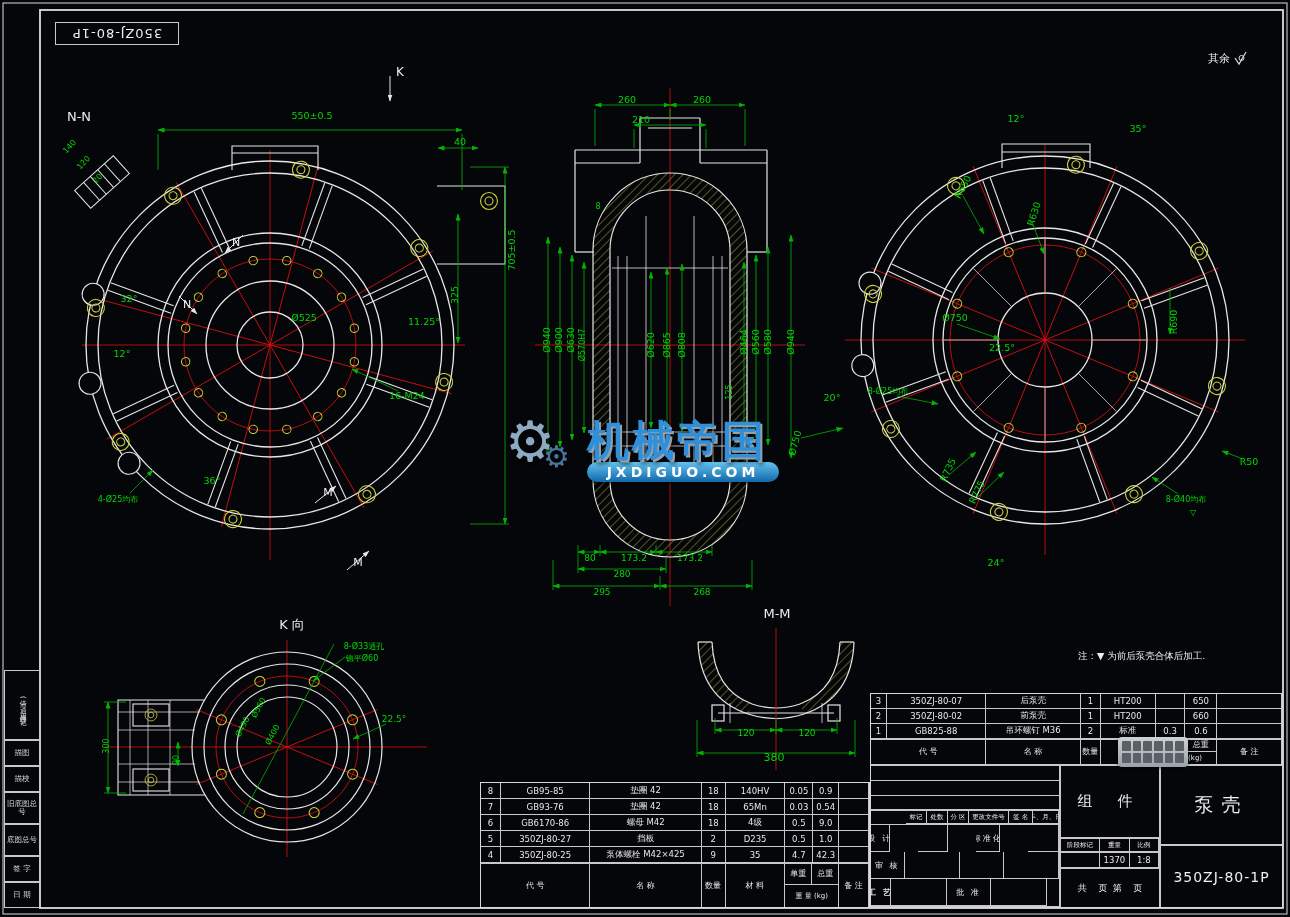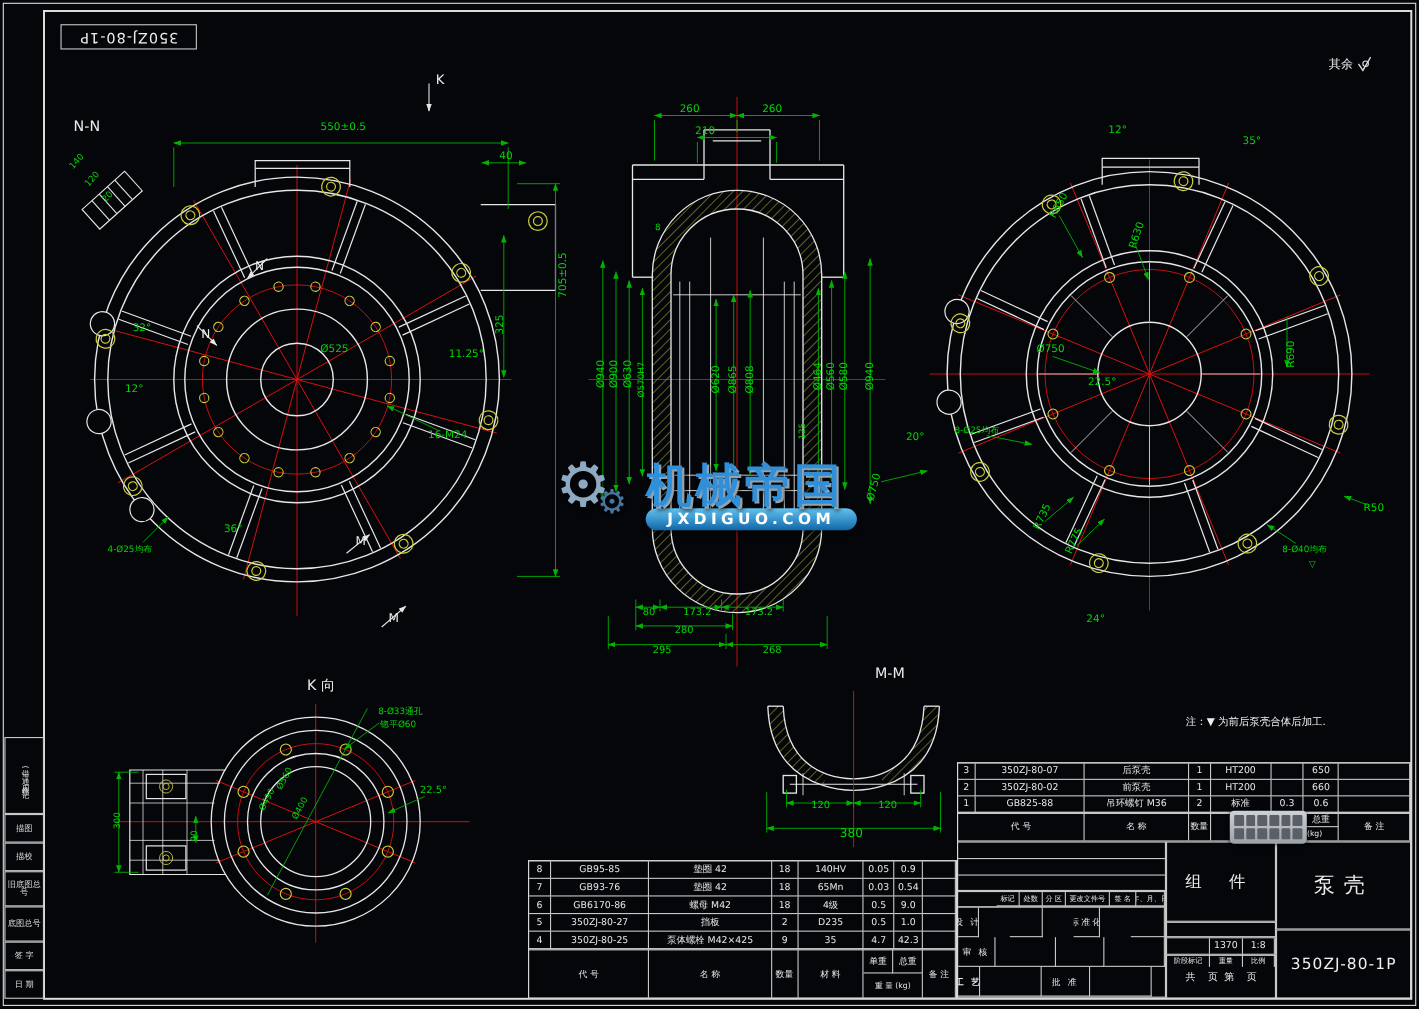--- a/index.html
+++ b/index.html
@@ -24,21 +24,21 @@
   .wkg{flex:1;font-size:7px;}
   .outline{position:absolute;border:1.5px solid #d8d8d8;z-index:4;pointer-events:none;box-sizing:border-box;}
   .tbox{position:absolute;border:1px solid #c8c8c8;display:flex;align-items:center;justify-content:center;color:#efefef;box-sizing:border-box;z-index:4;}
   .rev-area .hline{position:absolute;left:0;width:100%;border-top:1px solid #c8c8c8;}
   .assembly{font-size:15px;letter-spacing:10px;}
   .partname{font-size:19px;letter-spacing:8px;}
   .dno{font-size:14px;letter-spacing:1px;}
   .sheetc{font-size:9px;white-space:pre;}
   .stage-row{display:flex;position:absolute;z-index:4;box-sizing:border-box;border:1px solid #c8c8c8;}
   .stage-row .hcell{height:100%;border-bottom:none;}
-  .stage-row.hdr .hcell{font-size:6.5px;margin-top:28px;}
+  .stage-row.hdr .hcell{font-size:6.5px;}
   .stage-row.val .hcell{font-size:8.5px;}
   .side{position:absolute;left:4px;width:36px;border:1px solid #c8c8c8;box-sizing:border-box;display:flex;align-items:center;justify-content:center;color:#ddd;z-index:4;font-size:7.5px;text-align:center;line-height:1.1;}
   .side .vtext{writing-mode:vertical-rl;letter-spacing:2px;font-size:7px;}
   .fliptitle{position:absolute;left:55px;top:22px;width:124px;height:23px;border:1px solid #c8c8c8;display:flex;align-items:center;justify-content:center;z-index:4;box-sizing:border-box;}
   .fliptitle span{transform:rotate(180deg);color:#eee;font-size:13px;letter-spacing:1px;}
   .surf{position:absolute;left:1192px;top:50px;display:flex;align-items:center;gap:3px;color:#eee;font-size:11px;z-index:4;margin-left:16px;}
   .noter{position:absolute;left:1078px;top:650px;color:#eee;font-size:9.5px;z-index:4;white-space:nowrap;}
   .calcimg{position:absolute;left:1118px;top:737px;width:70px;height:30px;background:linear-gradient(#cdd2d6,#9aa1a8);border-radius:4px;z-index:10;box-shadow:0 1px 3px rgba(0,0,0,.6);display:grid;grid-template-columns:repeat(6,1fr);gap:2px;padding:4px;box-sizing:border-box;}
   .calcimg i{background:#5a6066;border-radius:1px;}
   .wm{position:absolute;left:505px;top:413px;display:flex;align-items:center;z-index:9;}
@@ -618,21 +618,21 @@
   </div>
   <div class="tbox sheetc" style="left:1060px;top:868px;width:100px;height:40px">共    页  第    页</div>
   <div class="tbox partname" style="left:1160px;top:765px;width:123px;height:80px">泵壳</div>
   <div class="tbox dno" style="left:1160px;top:845px;width:123px;height:63px">350ZJ-80-1P</div>
   <div class="outline" style="left:870px;top:693px;width:413px;height:215px"></div>
 
   <div id="labels">
       <span class="lbl w" style="left: 79px; top: 116px; font-size: 13px; transform: translate(-50%, -50%);">N-N</span>
       <span class="lbl w" style="left: 400px; top: 72px; font-size: 12px; transform: translate(-50%, -50%);">K</span>
       <span class="lbl w" style="left: 292px; top: 624px; font-size: 13px; transform: translate(-50%, -50%);">K 向</span>
-      <span class="lbl w" style="left: 777px; top: 613px; font-size: 13px; transform: translate(-50%, -50%); margin-left: 32px;">M-M</span>
+      <span class="lbl w" style="left: 777px; top: 613px; font-size: 13px; transform: translate(-50%, -50%);">M-M</span>
       <span class="lbl w" style="left: 236px; top: 242px; font-size: 11px; transform: translate(-50%, -50%);">N</span>
       <span class="lbl w" style="left: 187px; top: 304px; font-size: 11px; transform: translate(-50%, -50%);">N</span>
       <span class="lbl w" style="left: 328px; top: 492px; font-size: 11px; transform: translate(-50%, -50%);">M</span>
       <span class="lbl w" style="left: 358px; top: 562px; font-size: 11px; transform: translate(-50%, -50%);">M</span>
       <span class="lbl g" style="left: 312px; top: 116px; transform: translate(-50%, -50%);">550±0.5</span>
       <span class="lbl g" style="left: 460px; top: 142px; transform: translate(-50%, -50%);">40</span>
       <span class="lbl g" style="left: 70px; top: 147px; font-size: 8px; transform: translate(-50%, -50%) rotate(-48deg);">140</span>
       <span class="lbl g" style="left: 84px; top: 163px; font-size: 8px; transform: translate(-50%, -50%) rotate(-48deg);">120</span>
       <span class="lbl g" style="left: 98px; top: 179px; font-size: 8px; transform: translate(-50%, -50%) rotate(-48deg);">20</span>
       <span class="lbl g" style="left: 129px; top: 299px; transform: translate(-50%, -50%);">32°</span>

